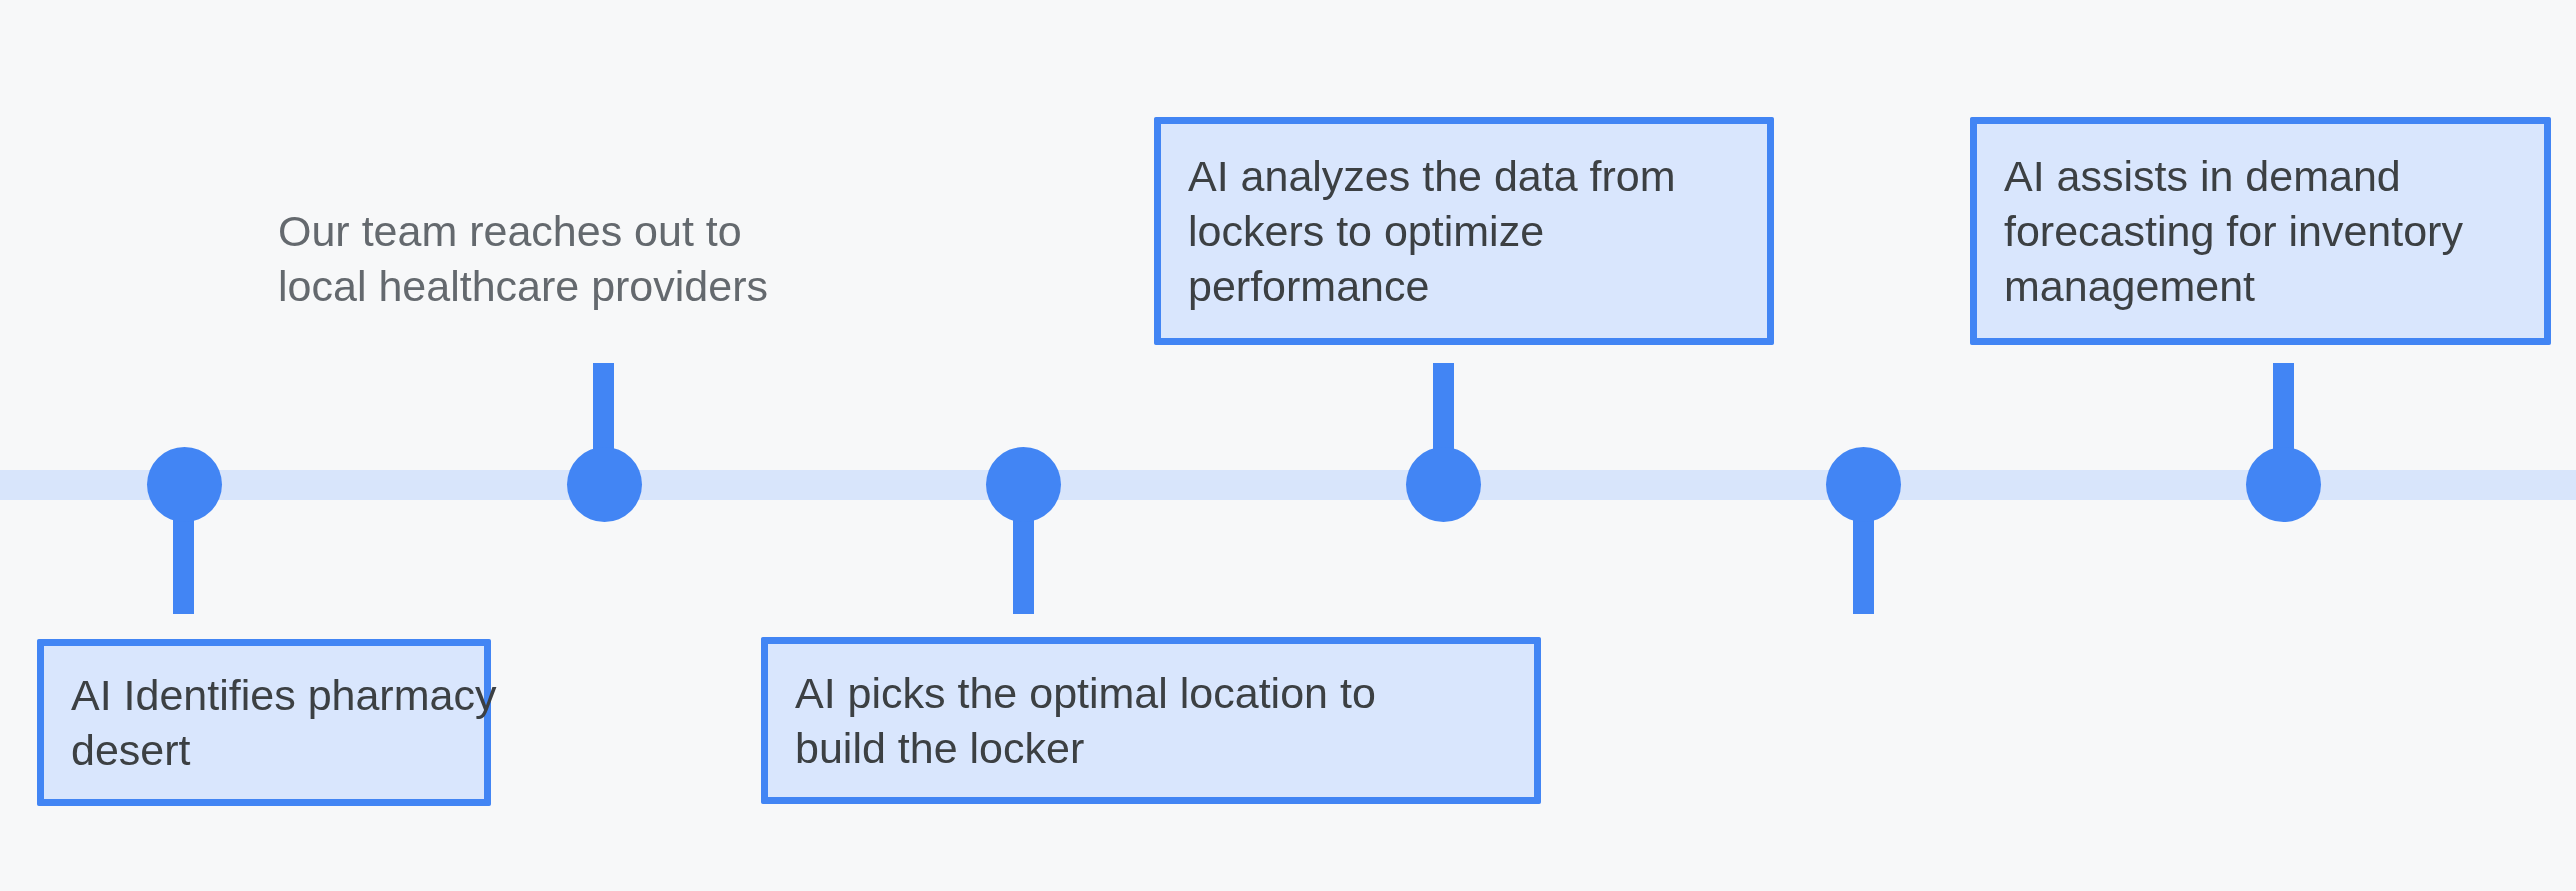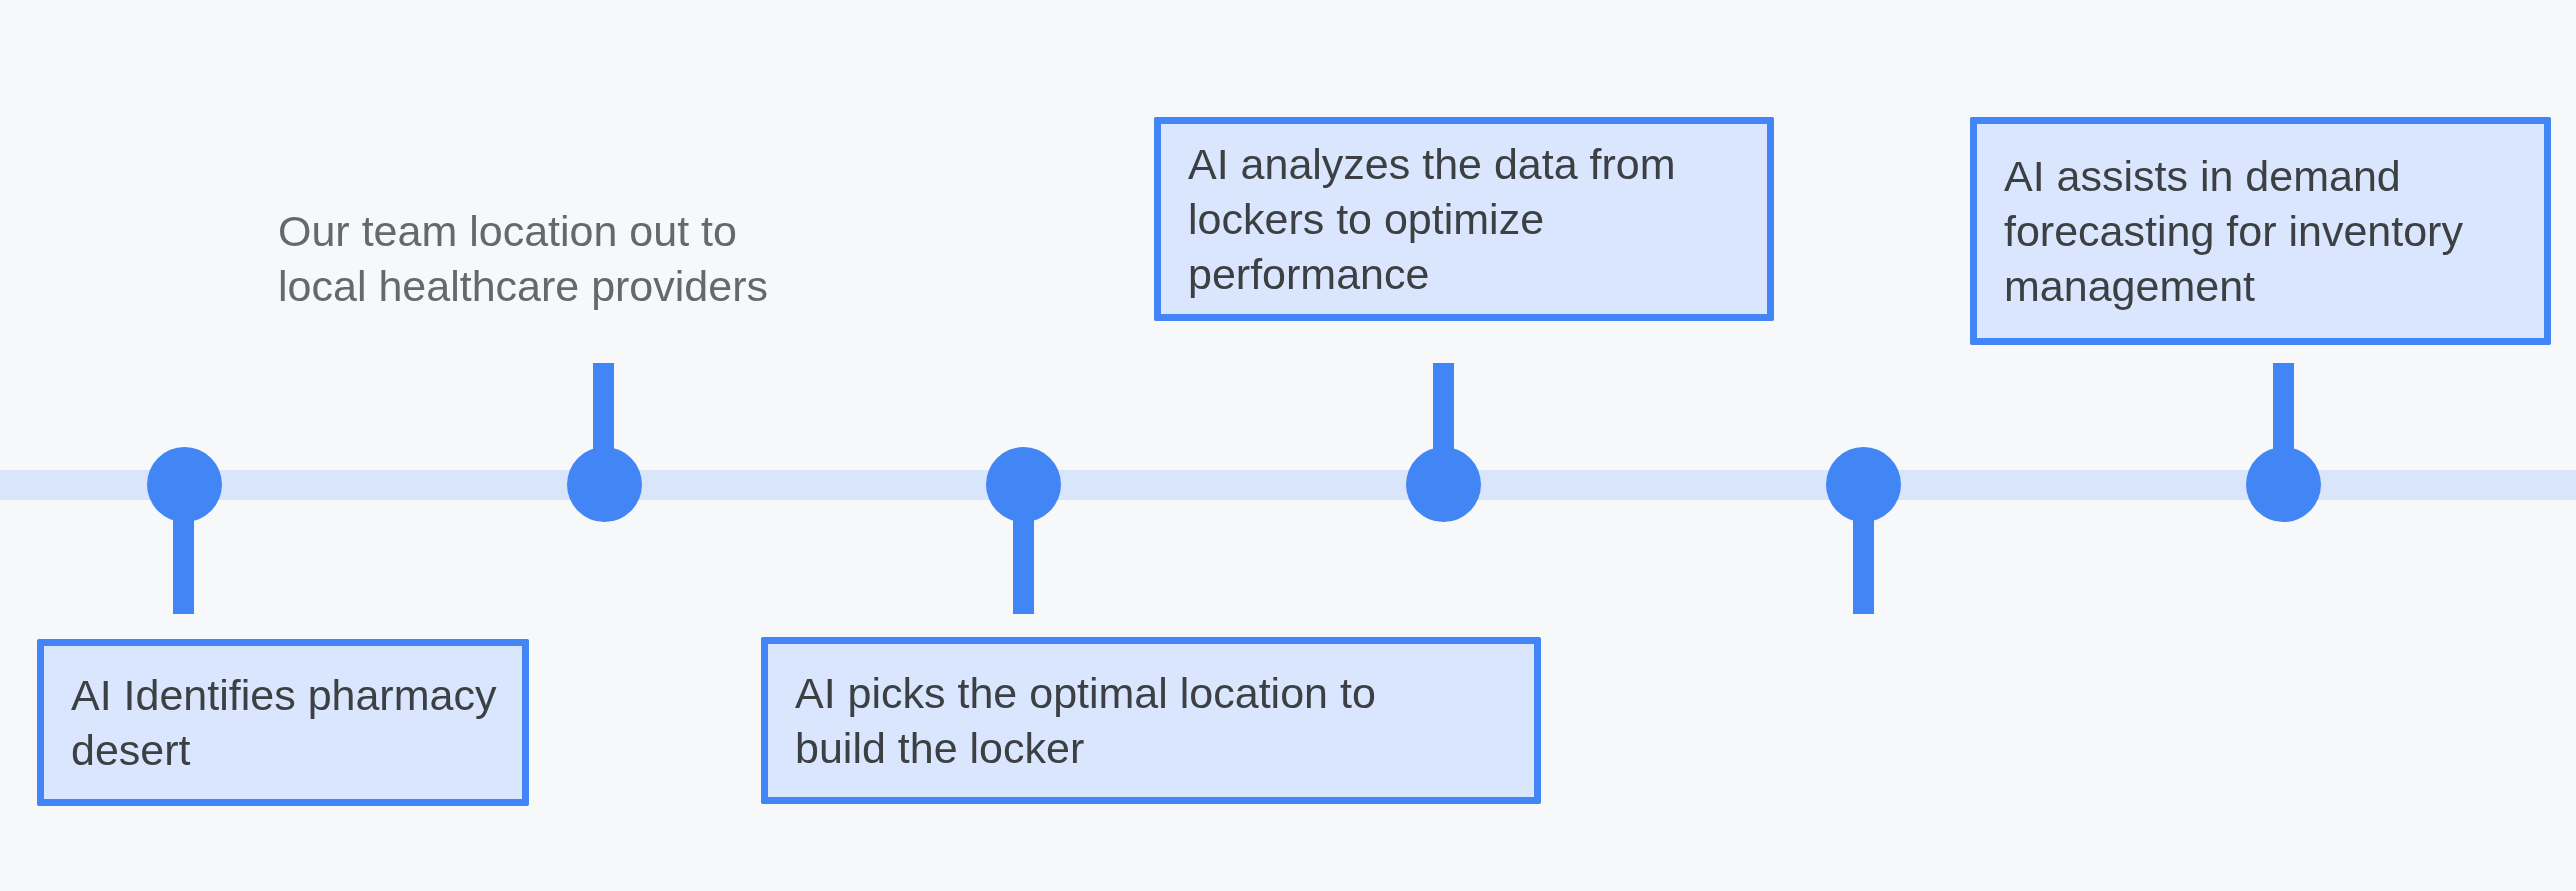--- a/index.html
+++ b/index.html
@@ -54,30 +54,30 @@
   <div class="stem down" style="left:1853px"></div>
   <div class="stem up" style="left:2273px"></div>
 
   <div class="dot" style="left:147px"></div>
   <div class="dot" style="left:567px"></div>
   <div class="dot" style="left:986px"></div>
   <div class="dot" style="left:1406px"></div>
   <div class="dot" style="left:1826px"></div>
   <div class="dot" style="left:2246px"></div>
 
-  <div class="callout" style="left:37px;   top:639px; width:492px; height:167px">AI Identifies pharmacy
+  <div class="callout" style="left:37px;   top:639px; width:454px; height:167px">AI Identifies pharmacy
 desert</div>
 
-  <div class="plain" style="left:278px;  top:204px">Our team location out to
+  <div class="plain" style="left:278px;  top:204px">Our team reaches out to
 local healthcare providers</div>
 
   <div class="callout" style="left:761px;  top:637px; width:780px; height:167px">AI picks the optimal location to
 build the locker</div>
 
-  <div class="callout" style="left:1154px; top:117px; width:620px; height:204px">AI analyzes the data from
+  <div class="callout" style="left:1154px; top:117px; width:620px; height:228px">AI analyzes the data from
 lockers to optimize
 performance</div>
 
 
   <div class="callout" style="left:1970px; top:117px; width:581px; height:228px">AI assists in demand
 forecasting for inventory
 management</div>
 
 </div>
 

